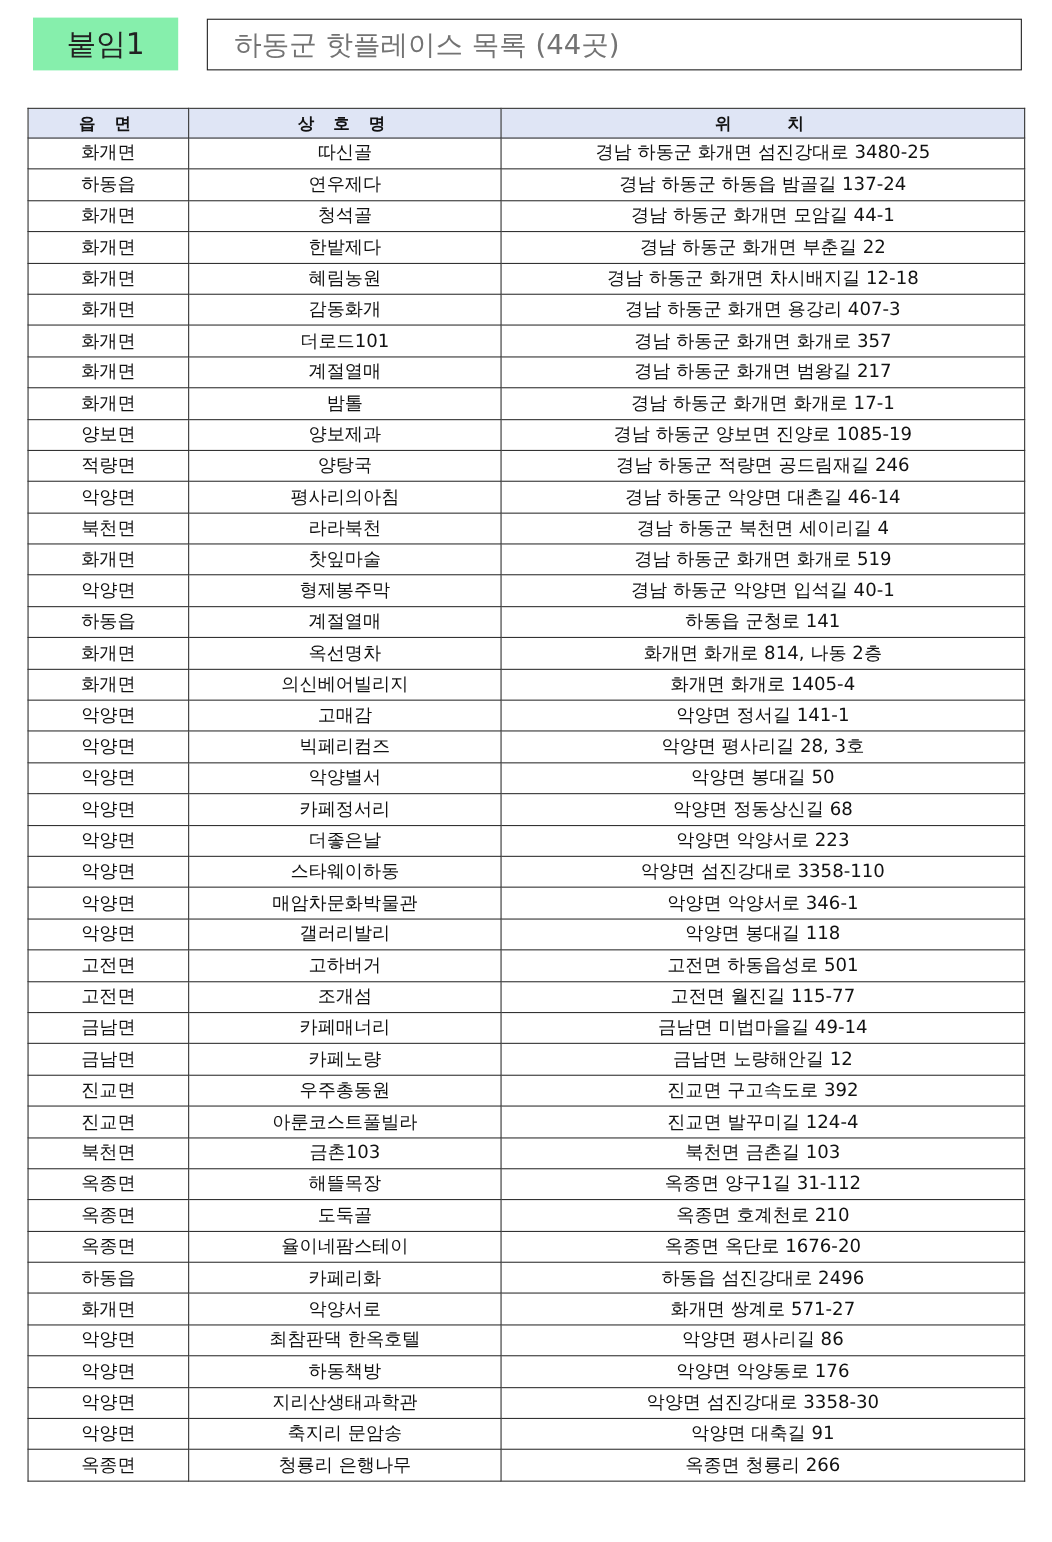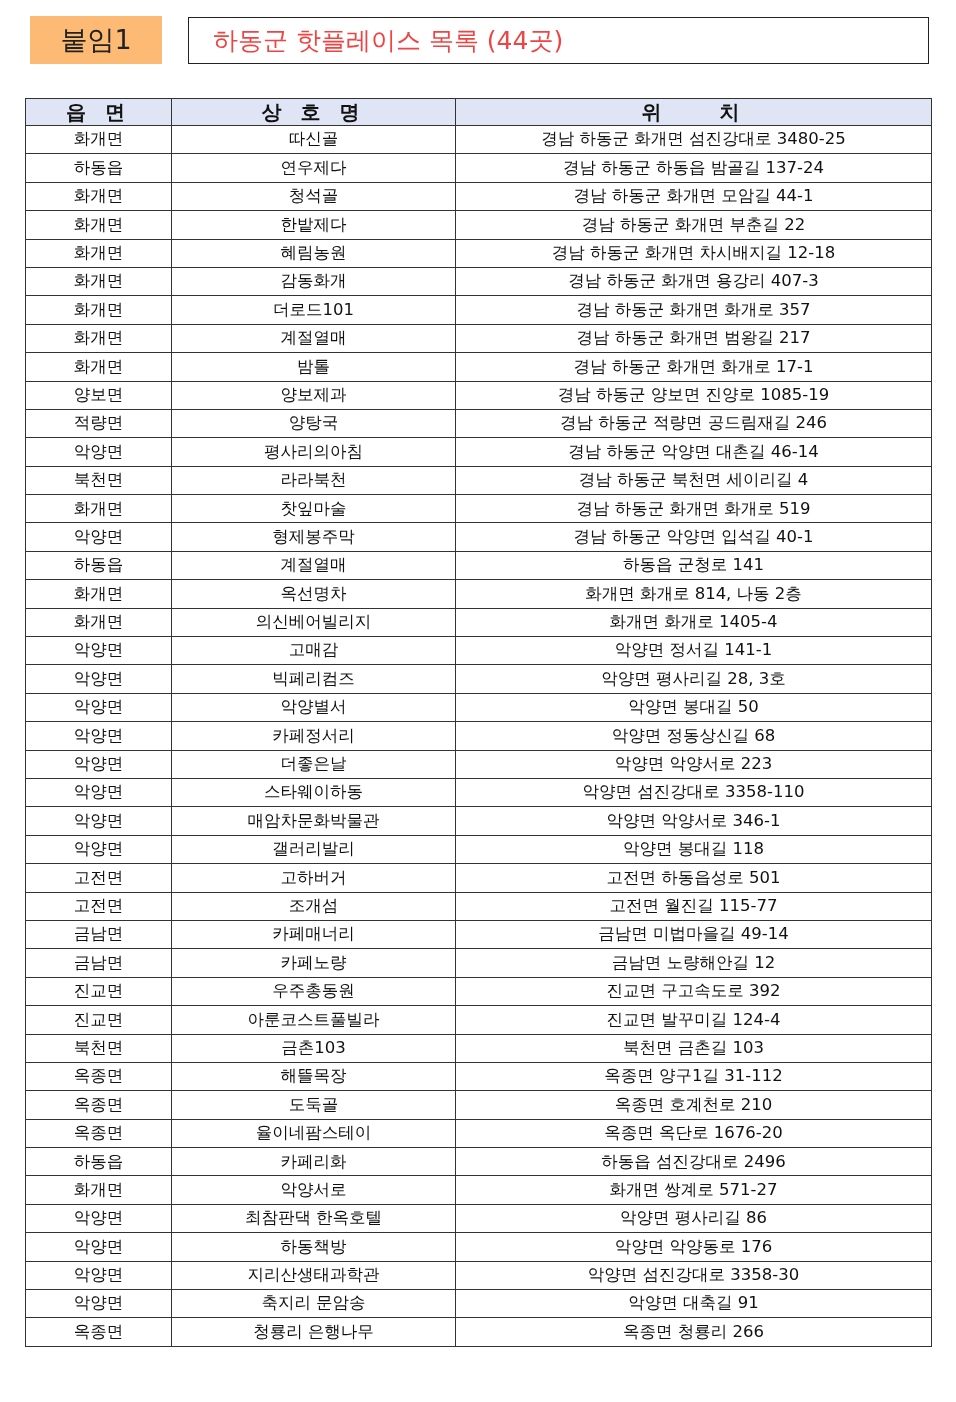--- a/index.html
+++ b/index.html
@@ -1,21 +1,21 @@
 <!DOCTYPE html>
 <html><head>
 <meta charset="utf-8">
 <style>
   html, body { margin:0; padding:0; background:#ffffff; }
   body { width:956px; height:1402px; position:relative; font-family:"DejaVu Sans", sans-serif; color:#111; overflow:hidden; }
-  .tag-box { position:absolute; left:30px; top:16px; width:132px; height:48px; background:#fdba74; display:flex; align-items:center; justify-content:center; font-size:27px; color:#222; }
-  .title-box { position:absolute; left:188px; top:17px; width:741px; height:47px; border:1px solid #222; box-sizing:border-box; display:flex; align-items:center; padding-left:24px; font-size:25px; color:#ef4444; }
+  .tag-box { position:absolute; left:30px; top:16px; width:132px; height:48px; background:#86efac; display:flex; align-items:center; justify-content:center; font-size:27px; color:#222; }
+  .title-box { position:absolute; left:188px; top:17px; width:741px; height:47px; border:1px solid #222; box-sizing:border-box; display:flex; align-items:center; padding-left:24px; font-size:25px; color:#737373; }
   table { position:absolute; left:25px; top:98px; width:906px; border-collapse:collapse; table-layout:fixed; }
   th, td { border:1px solid #333; text-align:center; padding:0; font-size:16.5px; line-height:1; }
-  th { height:26px; background:#dfe5f5; font-weight:bold; font-size:20px; letter-spacing:6px; }
+  th { height:26px; background:#dfe5f5; font-weight:bold; font-size:15px; letter-spacing:6px; }
   td { height:27.4px; }
   col.c1 { width:146px; } col.c2 { width:284px; } col.c3 { width:476px; }
 </style>
 </head>
 <body>
 
 <div class="tag-box">붙임1</div>
 <div class="title-box">하동군 핫플레이스 목록 (44곳)</div>
 
 <table>

